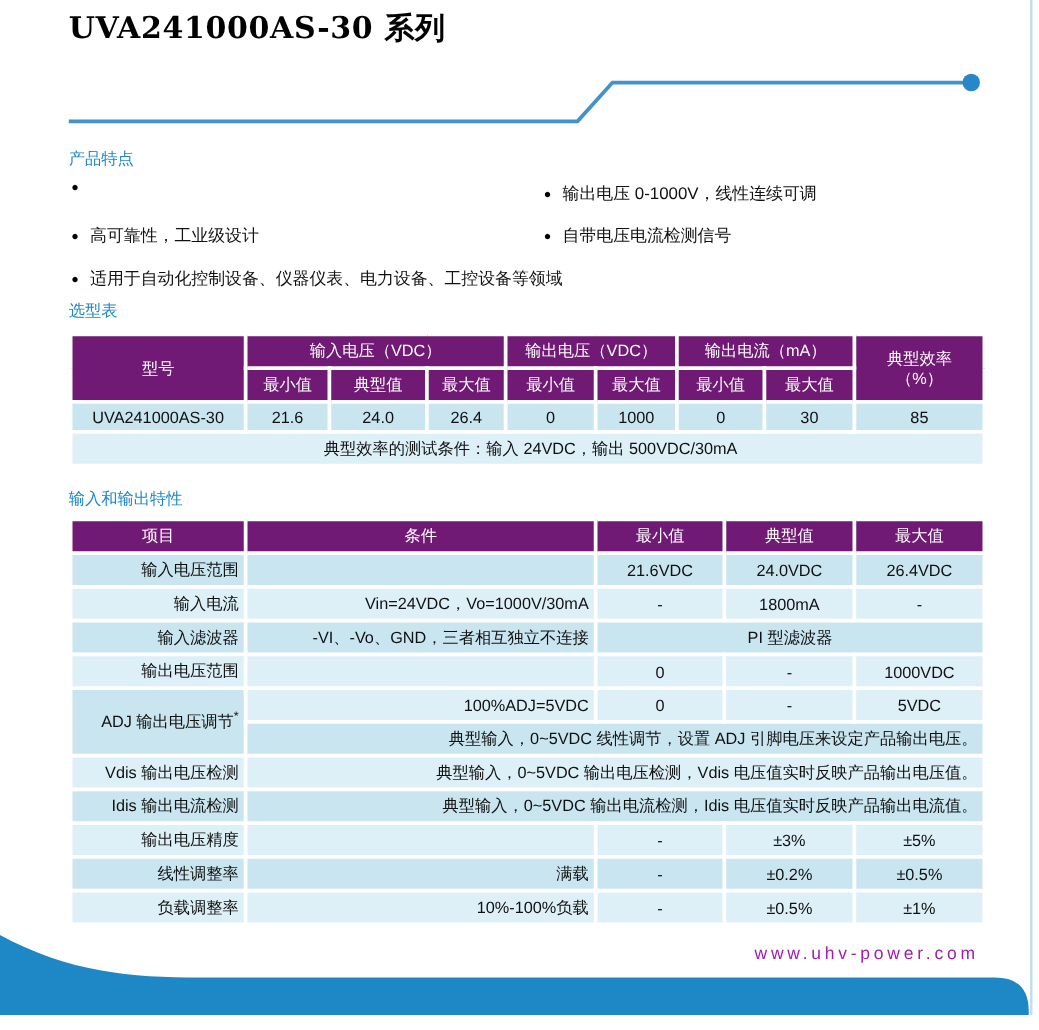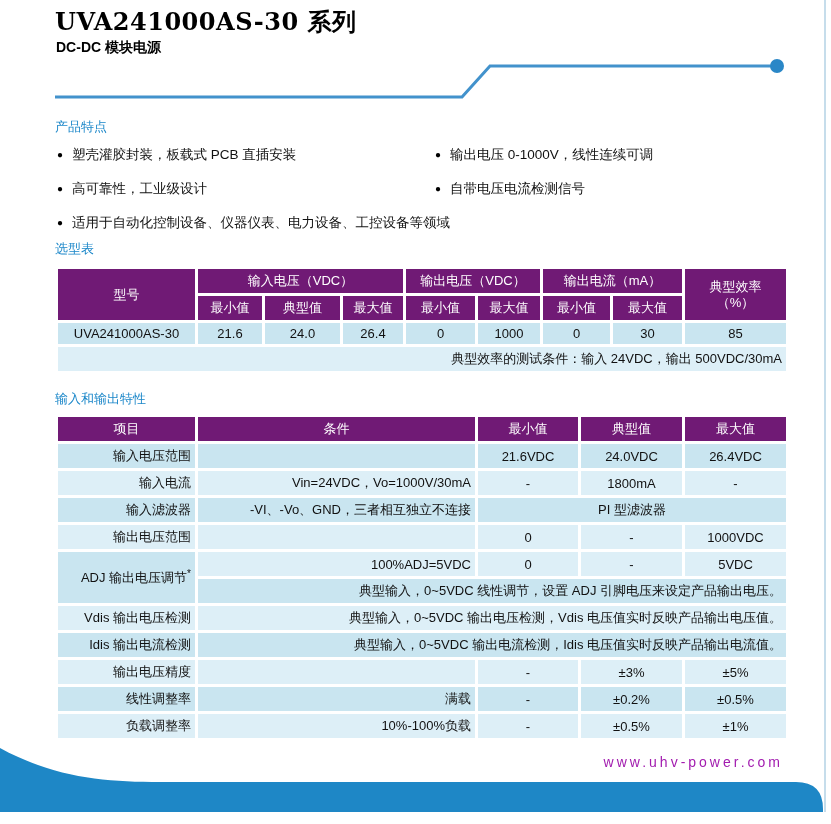--- a/index.html
+++ b/index.html
@@ -39,21 +39,21 @@
   td, th { border: 3px solid #ffffff; text-align: center; vertical-align: middle; font-weight: normal; padding: 3px 4px; }
   .hd { background: #701a75; color: #ffffff; }
   .row-light { background: #c9e5f0; }
   .row-pale  { background: #ddeff7; }
   .ta-left { text-align: right; padding-left: 9px; }
   
   .selection-table-wrap { position: absolute; left: 55px; top: 266px; }
   .selection-table td { height: 24px; }
   .selection-table .grp { height: 21px; }
   .eff-two-line { line-height: 16px; }
-  .sel-note { text-align: right; padding-left: 9px; height: 24px; }
+  .sel-note { text-align: center; padding-left: 9px; height: 24px; }
   
   .io-table-wrap { position: absolute; left: 55px; top: 414px; }
   .io-table td { height: 27px; }
   .io-table .hd { height: 24px; }
   sup.star { font-size: 10px; }
   
   .footer-decor { position: absolute; left: 0; top: 748px; width: 831px; height: 76px; }
   .website {
     position: absolute; top: 754px; right: 48px;
     font-family: Liberation Sans, sans-serif;
@@ -62,35 +62,33 @@
   .page-edge-line {
     position: absolute; left: 824px; top: 0; width: 2px; height: 812px;
     background: #c6ddeb;
   }
 </style>
 </head>
 <body>
 
 <div class="page-title">UVA241000AS-30 系列</div>
 <div class="page-subtitle">
-  <div>DC-DC 模块电源</div>
 </div>
 
 <svg class="top-decor" viewBox="0 0 831 120">
   <polyline points="55,97 462,97 490,66 777,66" fill="none" stroke="#4292cc" stroke-width="3"></polyline>
   <circle cx="777" cy="66" r="7" fill="#2a87c7"></circle>
 </svg>
 
 <div class="section-heading" style="top:118px">产品特点</div>
 
 <div class="features">
   <div class="feature-row">
     <div class="feature-item left">
       <span class="bullet-dot">●</span>
-      <span>塑壳灌胶封装，板载式 PCB 直插安装</span>
     </div>
     <div class="feature-item">
       <span class="bullet-dot">●</span>
       <span>输出电压 0-1000V，线性连续可调</span>
     </div>
   </div>
   <div class="feature-row">
     <div class="feature-item left">
       <span class="bullet-dot">●</span>
       <span>高可靠性，工业级设计</span>

